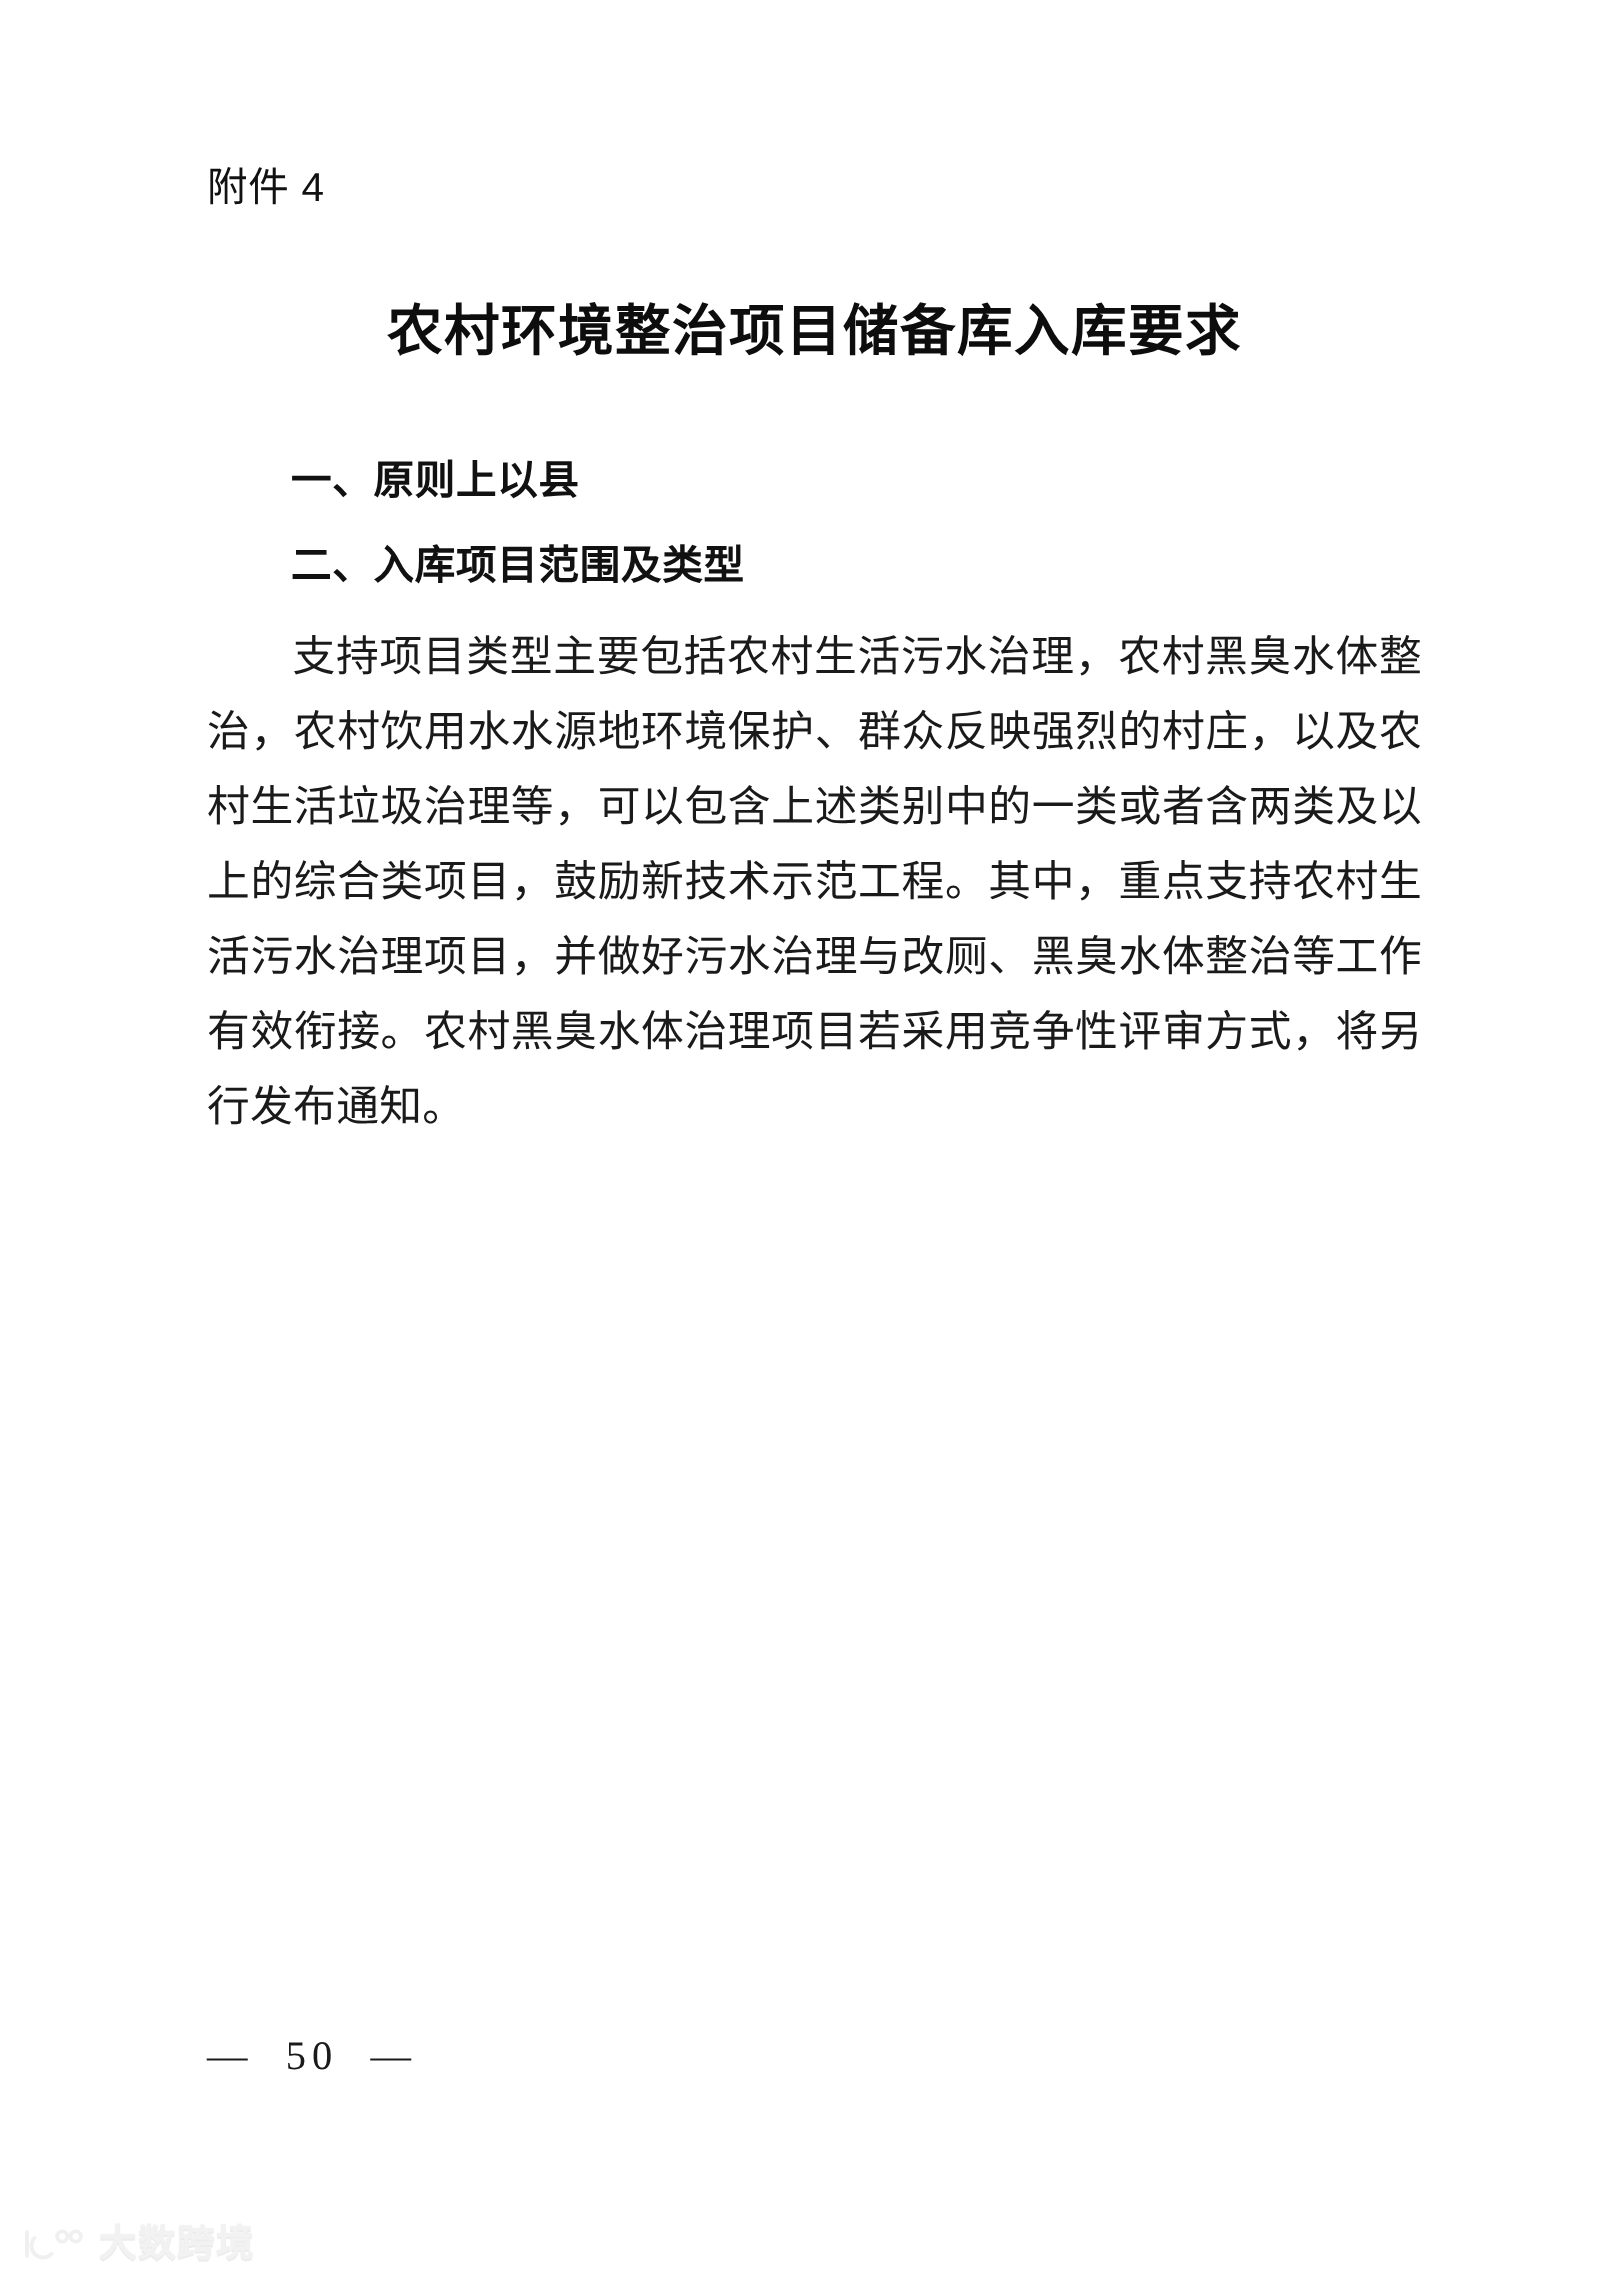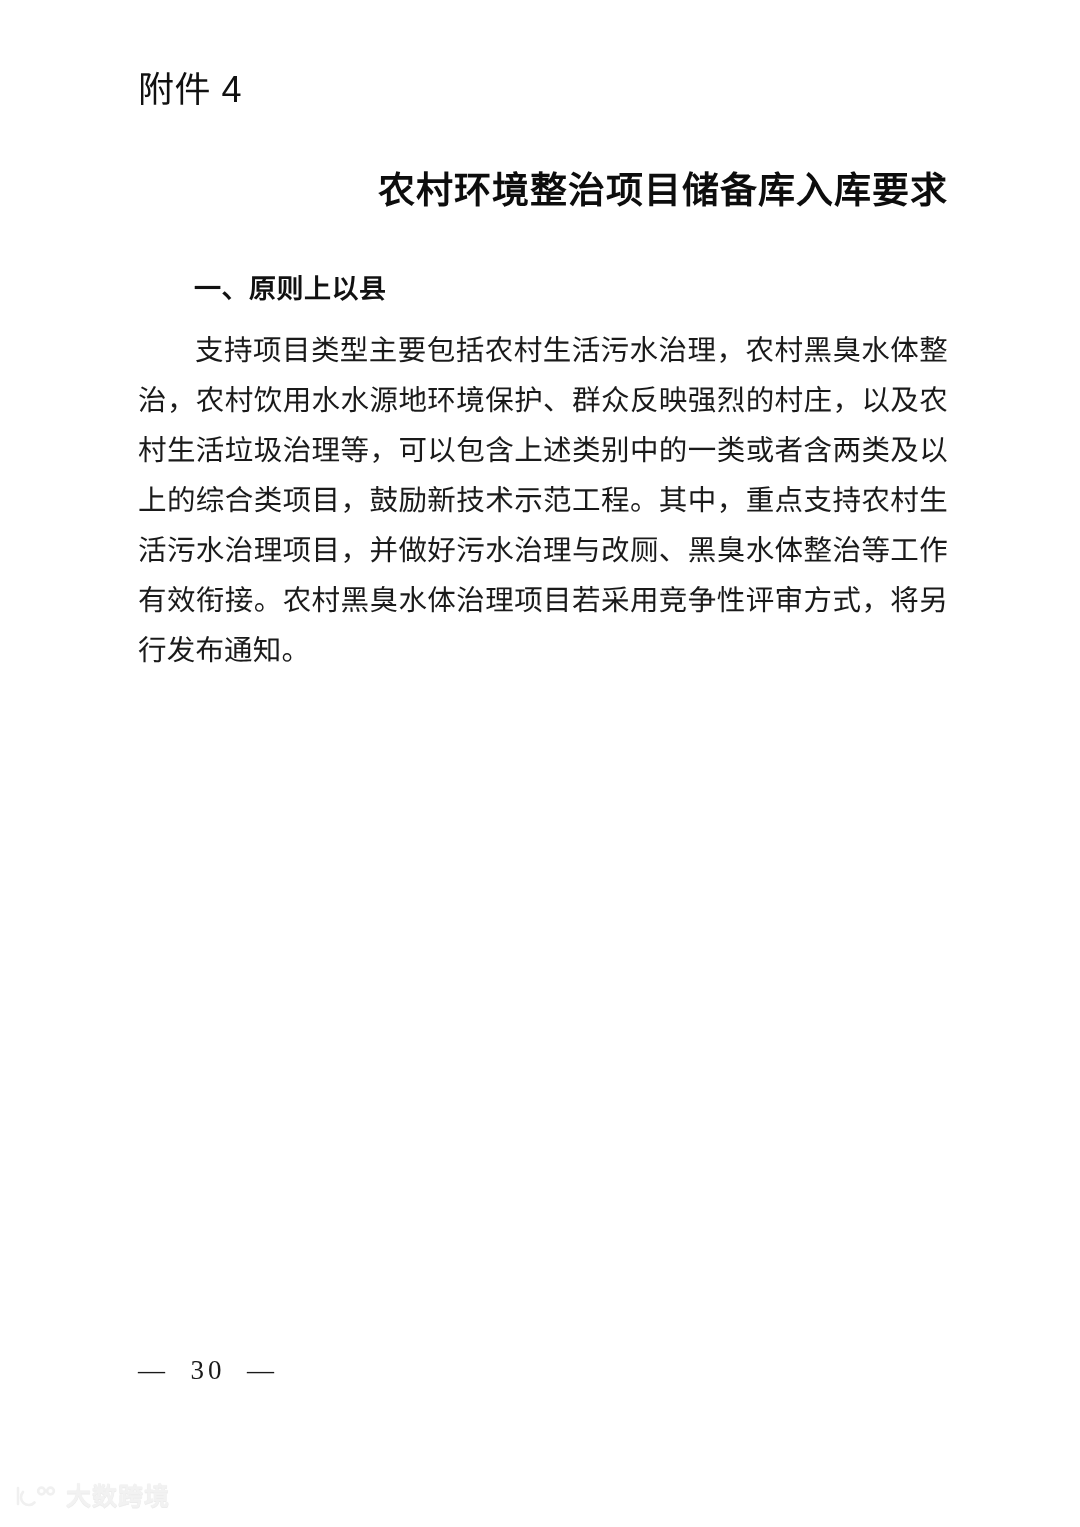--- a/index.html
+++ b/index.html
@@ -28,32 +28,32 @@
   .content {
     position: absolute;
     left: 138px;
     top: 0;
     width: 810px;
   }
 
   
   .attach-label {
     font-family: "Liberation Sans", "DejaVu Sans", sans-serif;
-    font-size: 36px;
+    font-size: 27px;
     line-height: 1;
     color: #111111;
     letter-spacing: 0.5px;
-    padding-top: 72px;
+    padding-top: 112px;
     white-space: pre;
   }
 
   
   .doc-title {
     margin-top: 60px;
-    text-align: right;
+    text-align: center;
     font-family: "Liberation Serif", "DejaVu Serif", serif;
     font-weight: bold;
     font-size: 37px;
     line-height: 1.25;
     letter-spacing: 1px;
     color: #0d0d0d;
   }
 
   
   .section-heading {
@@ -137,27 +137,28 @@
 
   <div class="content">
 
     <div class="attach-label">附件 4</div>
 
     <h1 class="doc-title">农村环境整治项目储备库入库要求</h1>
 
     <h2 class="section-heading first">一、原则上以县</h2>
 
 
+    <h2 class="section-heading second">二、入库项目范围及类型</h2>
 
     <p class="body-para p2">支持项目类型主要包括农村生活污水治理，农村黑臭水体整治，农村饮用水水源地环境保护、群众反映强烈的村庄，以及农村生活垃圾治理等，可以包含上述类别中的一类或者含两类及以上的综合类项目，鼓励新技术示范工程。其中，重点支持农村生活污水治理项目，并做好污水治理与改厕、黑臭水体整治等工作有效衔接。农村黑臭水体治理项目若采用竞争性评审方式，将另行发布通知。</p>
 
 
   </div>
 
-  <div class="page-number">—  30  —</div>
+  <div class="page-number">—  50  —</div>
 
   <div class="watermark">
     <span class="watermark-mark">
       <svg width="44" height="26" viewBox="0 0 44 26" aria-hidden="true">
         <g fill="none" stroke="#f0f0f0" stroke-width="2.6" stroke-linecap="round">
           <path d="M4 5 L4 21"></path>
           <path d="M9 9 A7.5 7.5 0 1 0 20.5 19.5"></path>
           <circle cx="27.5" cy="8" r="3.4"></circle>
           <circle cx="36.5" cy="8" r="3.4"></circle>
         </g>

